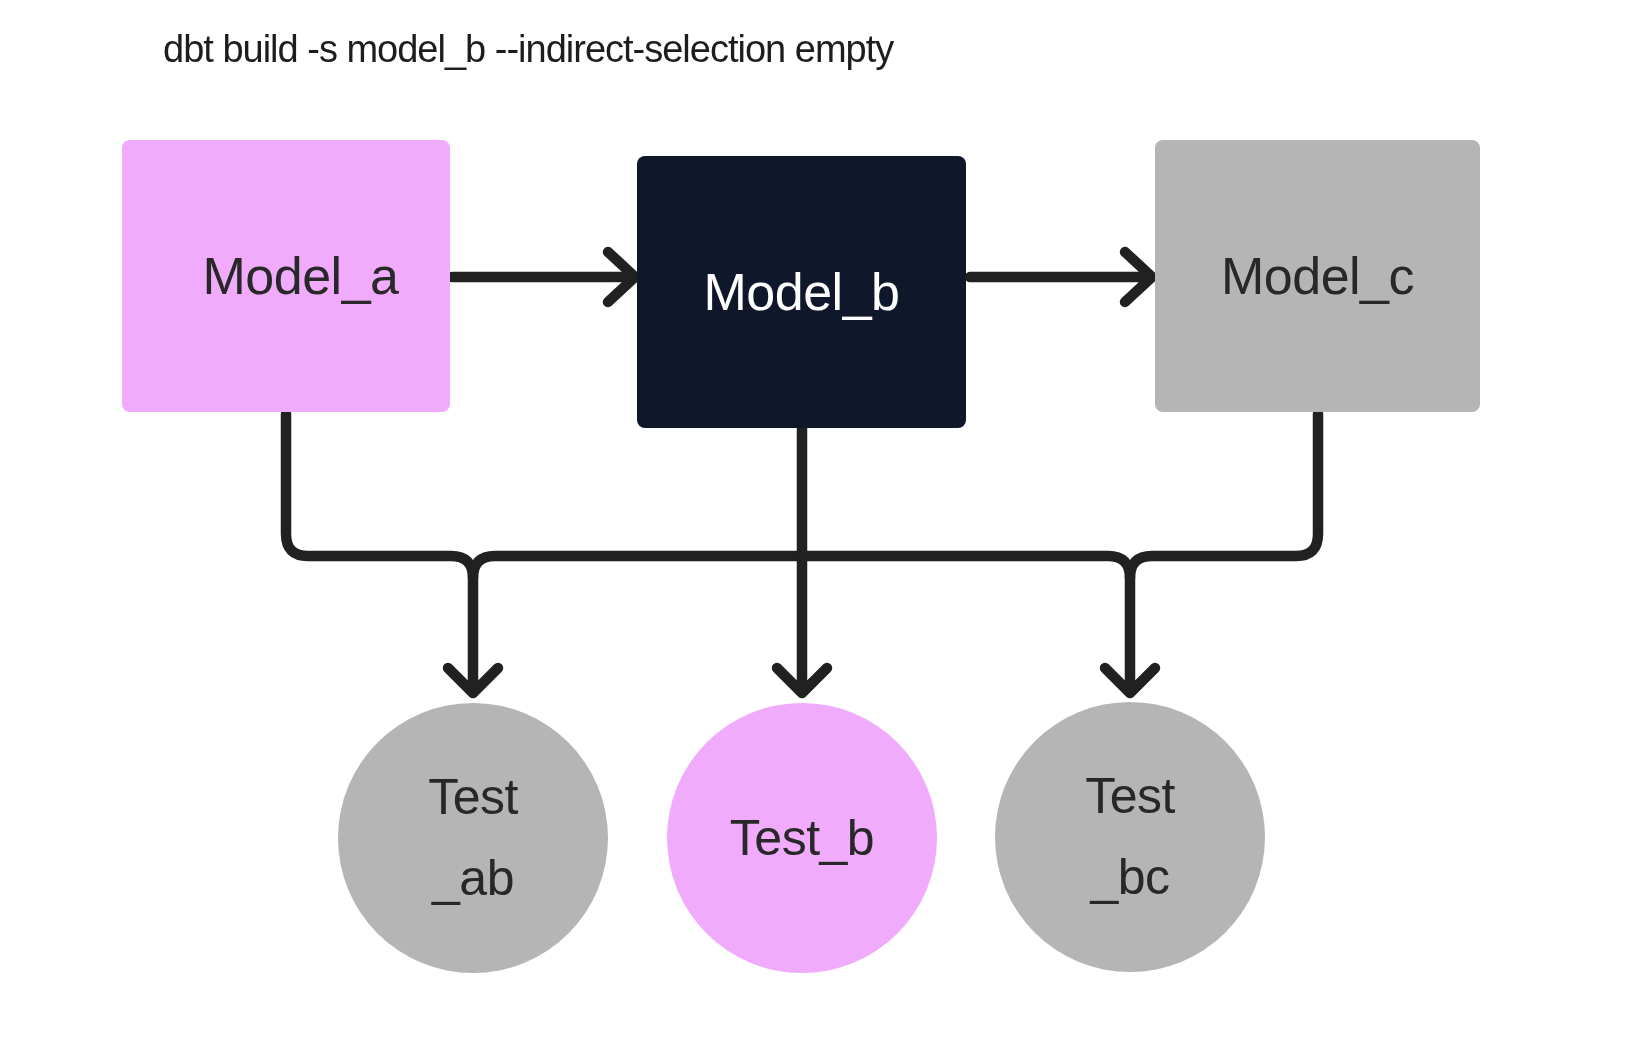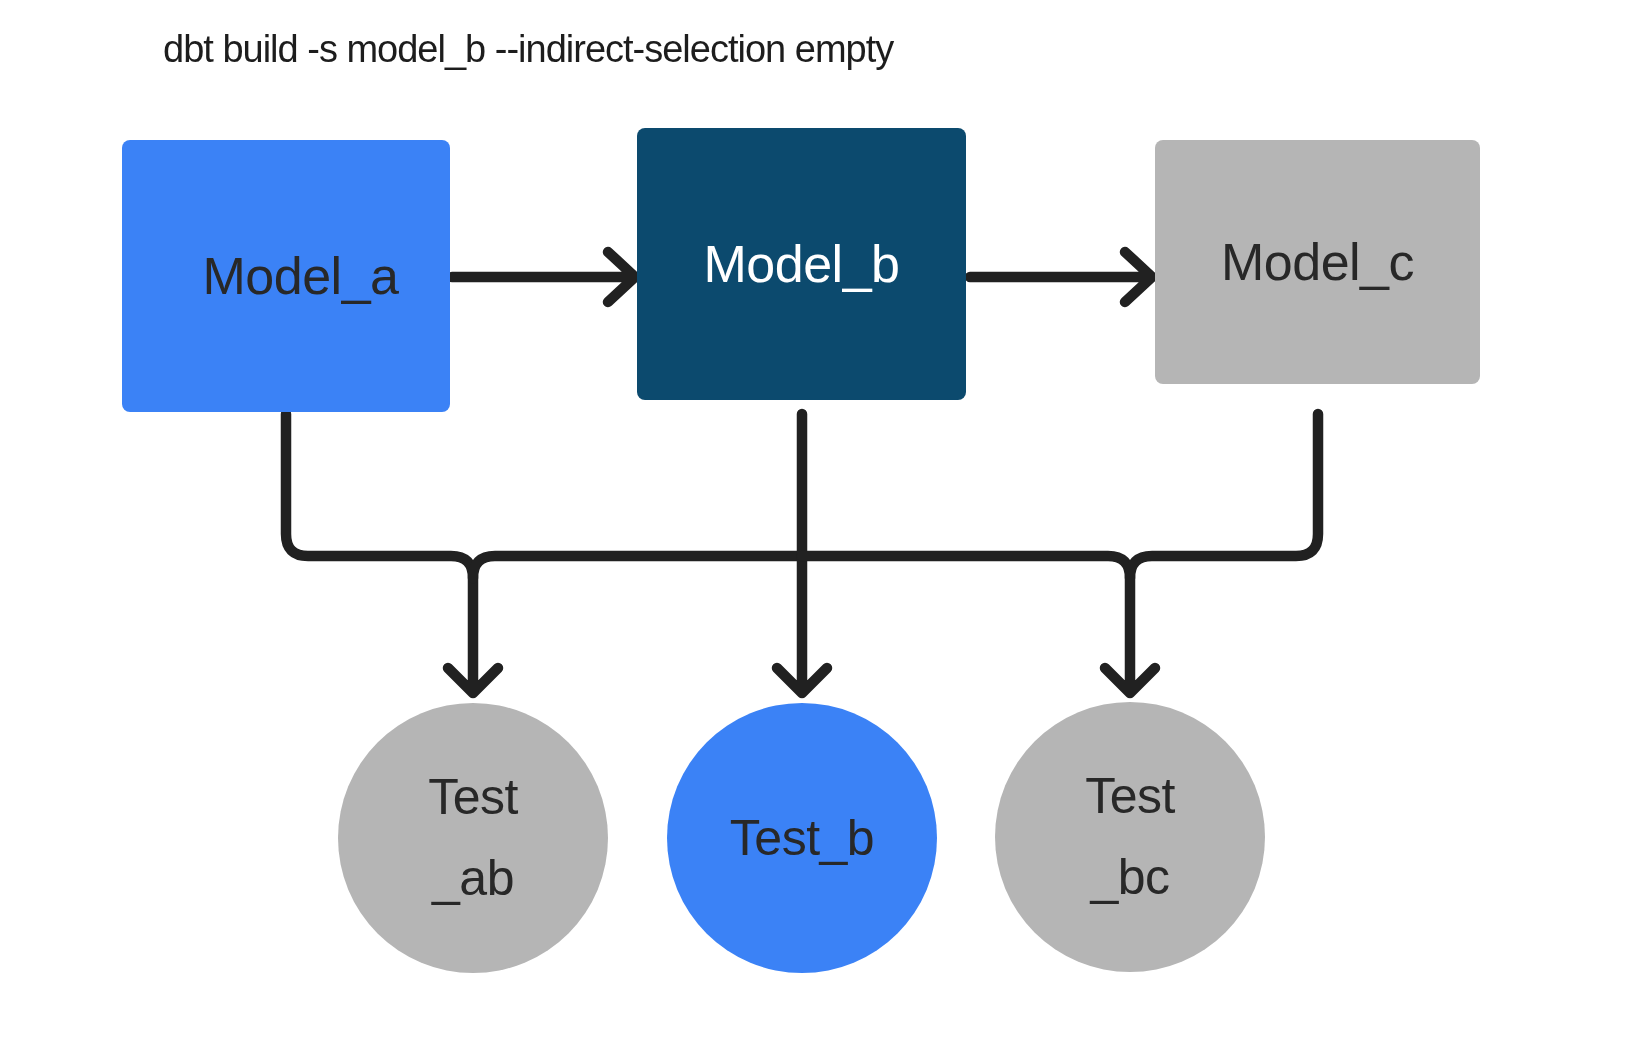--- a/index.html
+++ b/index.html
@@ -78,38 +78,38 @@
       <path d="M452 277 L633 277 M608 252 L635 277 L608 302"></path>
       <path d="M970 277 L1150 277 M1125 252 L1152 277 L1125 302"></path>
       <path d="M286 414 L286 534 Q286 556 308 556 L451 556 Q473 556 473 578 L473 692 M448 668 L473 693 L498 668"></path>
       <path d="M802 556 L495 556 Q473 556 473 578"></path>
       <path d="M802 414 L802 692 M777 668 L802 693 L827 668"></path>
       <path d="M802 556 L1108 556 Q1130 556 1130 578"></path>
       <path d="M1318 414 L1318 534 Q1318 556 1296 556 L1152 556 Q1130 556 1130 578 L1130 692 M1105 668 L1130 693 L1155 668"></path>
     </g>
   </svg>
 
-  <div class="node model" style="left: 122px; top: 140px; width: 328px; height: 272px; background: #3b82f6; padding-left: 29px;">
+  <div class="node model" style="left: 122px; top: 140px; width: 328px; height: 272px; background: #f0abfc; padding-left: 29px;">
     <span class="node-label">Model_a</span>
   </div>
 
-  <div class="node model selected" style="left: 637px; top: 128px; width: 329px; height: 272px; background: #0c4a6e;">
+  <div class="node model selected" style="left: 637px; top: 156px; width: 329px; height: 272px; background: #0f172a;">
     <span class="node-label">Model_b</span>
   </div>
 
-  <div class="node model" style="left: 1155px; top: 140px; width: 325px; height: 244px; background: rgb(181, 181, 181);">
+  <div class="node model" style="left: 1155px; top: 140px; width: 325px; height: 272px; background: rgb(181, 181, 181);">
     <span class="node-label">Model_c</span>
   </div>
 
   <div class="node test" style="left: 338px; top: 703px; width: 270px; height: 270px; background: rgb(181, 181, 181);">
     <span class="node-label">Test
 _ab</span>
   </div>
 
-  <div class="node test" style="left: 667px; top: 703px; width: 270px; height: 270px; background: #3b82f6;">
+  <div class="node test" style="left: 667px; top: 703px; width: 270px; height: 270px; background: #f0abfc;">
     <span class="node-label">Test_b</span>
   </div>
 
   <div class="node test" style="left: 995px; top: 702px; width: 270px; height: 270px; background: rgb(181, 181, 181);">
     <span class="node-label">Test
 _bc</span>
   </div>
 
 </div>
 

